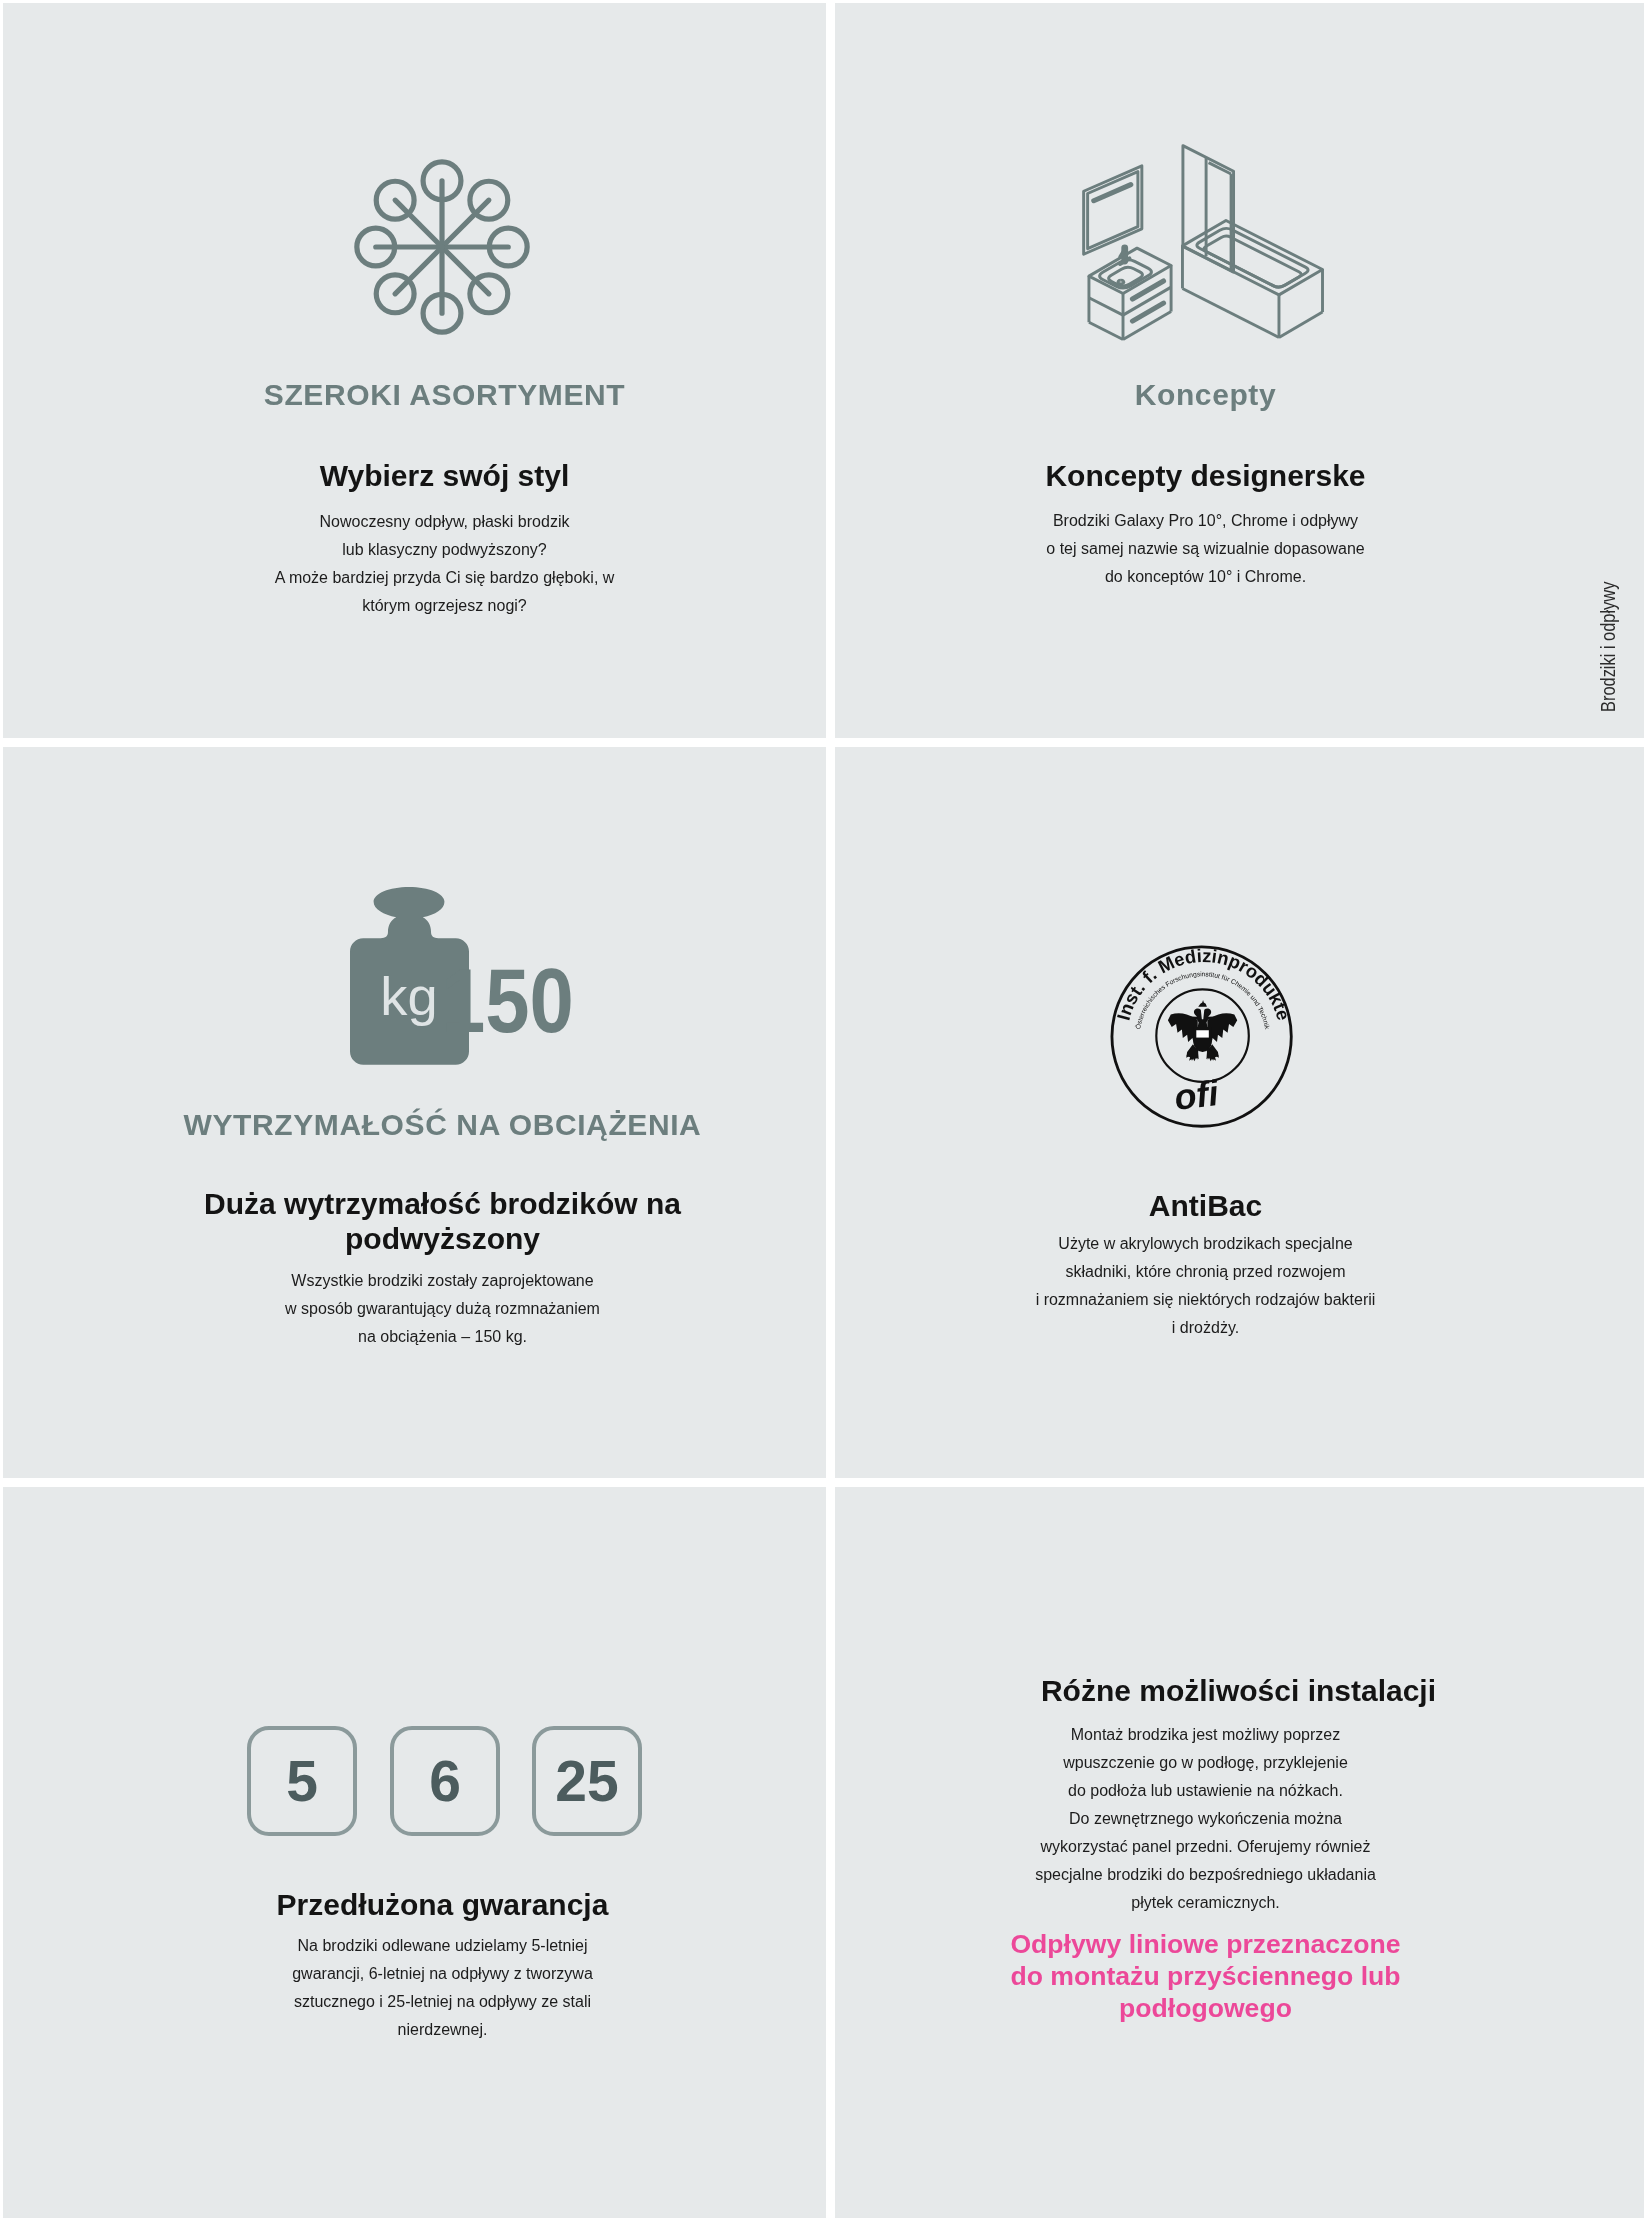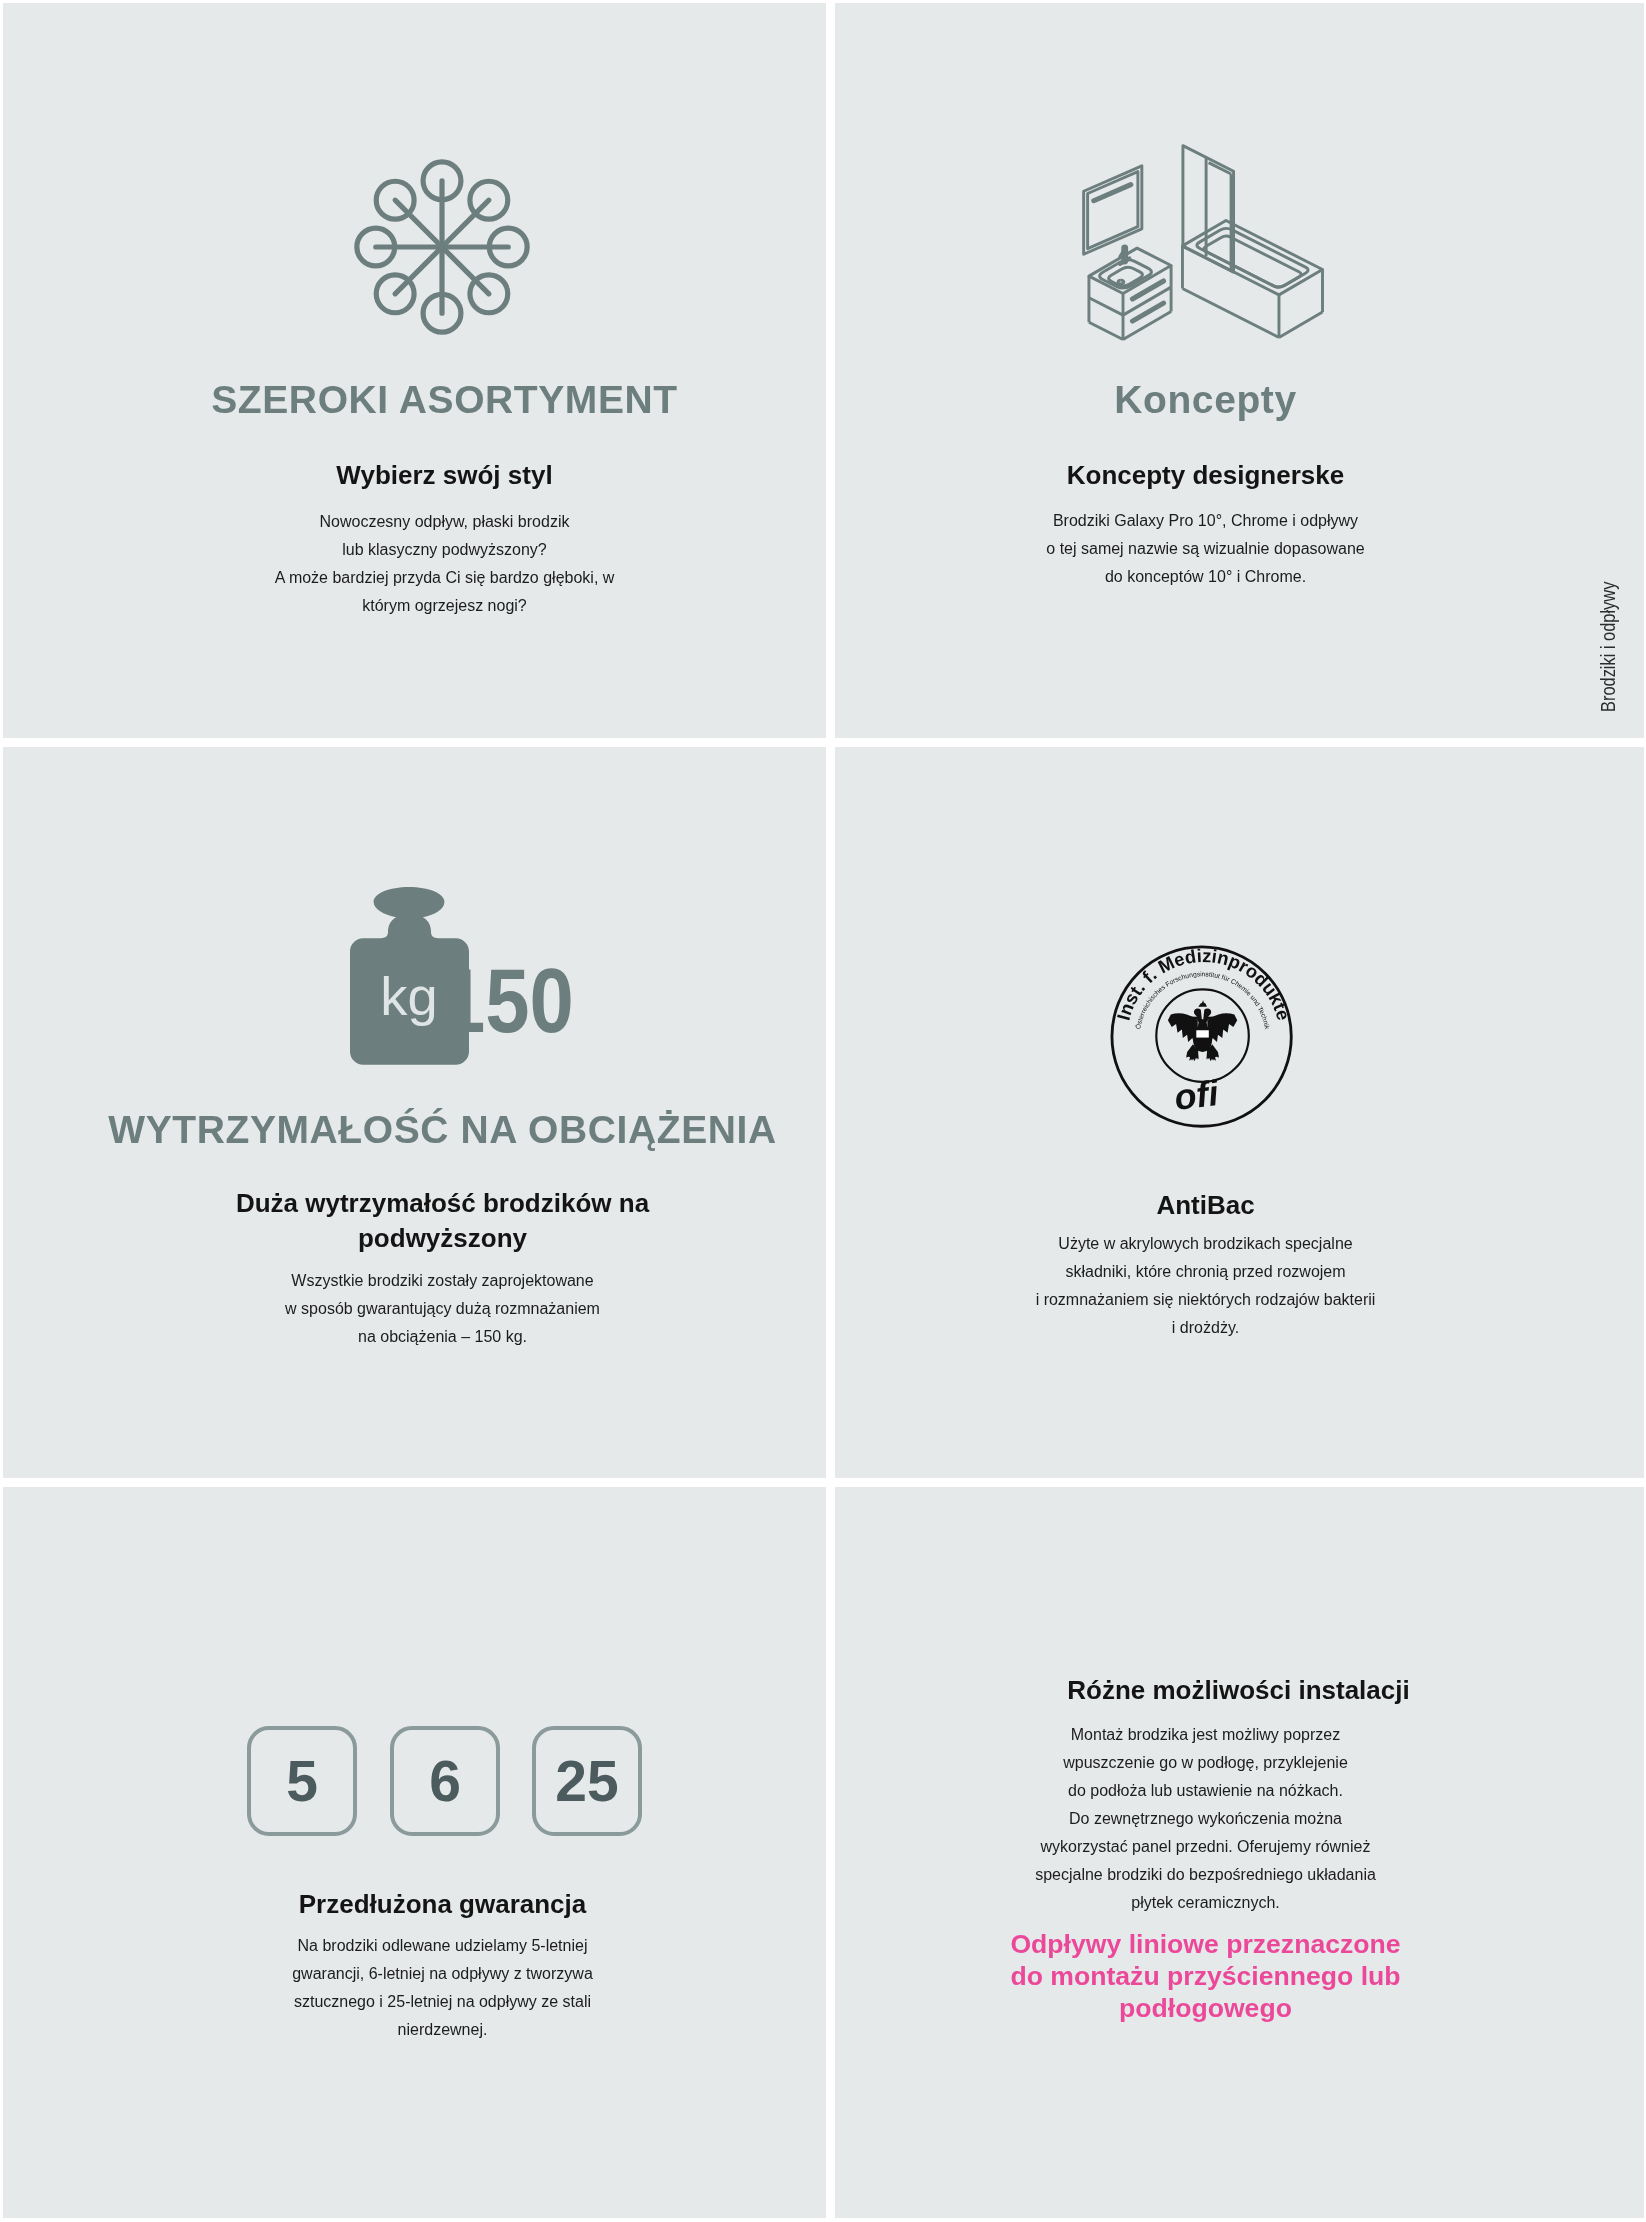--- a/index.html
+++ b/index.html
@@ -8,23 +8,23 @@
   .page{position:absolute;left:0;top:0;width:1647px;height:2222px;background:#ffffff;}
   .panel{position:absolute;background:#e6e9ea;}
   .p1{left:2.8px;top:2.8px;width:823px;height:735px;}
   .p2{left:835px;top:2.8px;width:809px;height:735px;}
   .p3{left:2.8px;top:747px;width:823px;height:731px;}
   .p4{left:835px;top:747px;width:809px;height:731px;}
   .p5{left:2.8px;top:1487px;width:823px;height:731px;}
   .p6{left:835px;top:1487px;width:809px;height:731px;}
 
   .ttl{position:absolute;font-weight:700;color:#6c7e7e;text-align:center;
-       font-size:39px;letter-spacing:0.6px;line-height:1;white-space:nowrap;}
+       font-size:30px;letter-spacing:0.6px;line-height:1;white-space:nowrap;}
   .sub{position:absolute;font-weight:700;color:#141414;text-align:center;
-       font-size:26px;line-height:35px;}
+       font-size:30px;line-height:35px;}
   .bdy{position:absolute;color:#1c1c1c;text-align:center;font-size:16px;line-height:28px;font-weight:400;}
   .bdyb{position:absolute;color:#ec4899;text-align:center;font-size:26.6px;line-height:32px;font-weight:700;}
 
   .sidetab{position:absolute;color:#2b2b2b;font-size:20px;white-space:nowrap;
            transform:rotate(-90deg) scaleX(0.82);transform-origin:0 0;}
 
   .icon{position:absolute;}
   svg{display:block;overflow:visible;}
 
   .wbox{position:absolute;border:4.1px solid #8b9a9b;border-radius:22px;

